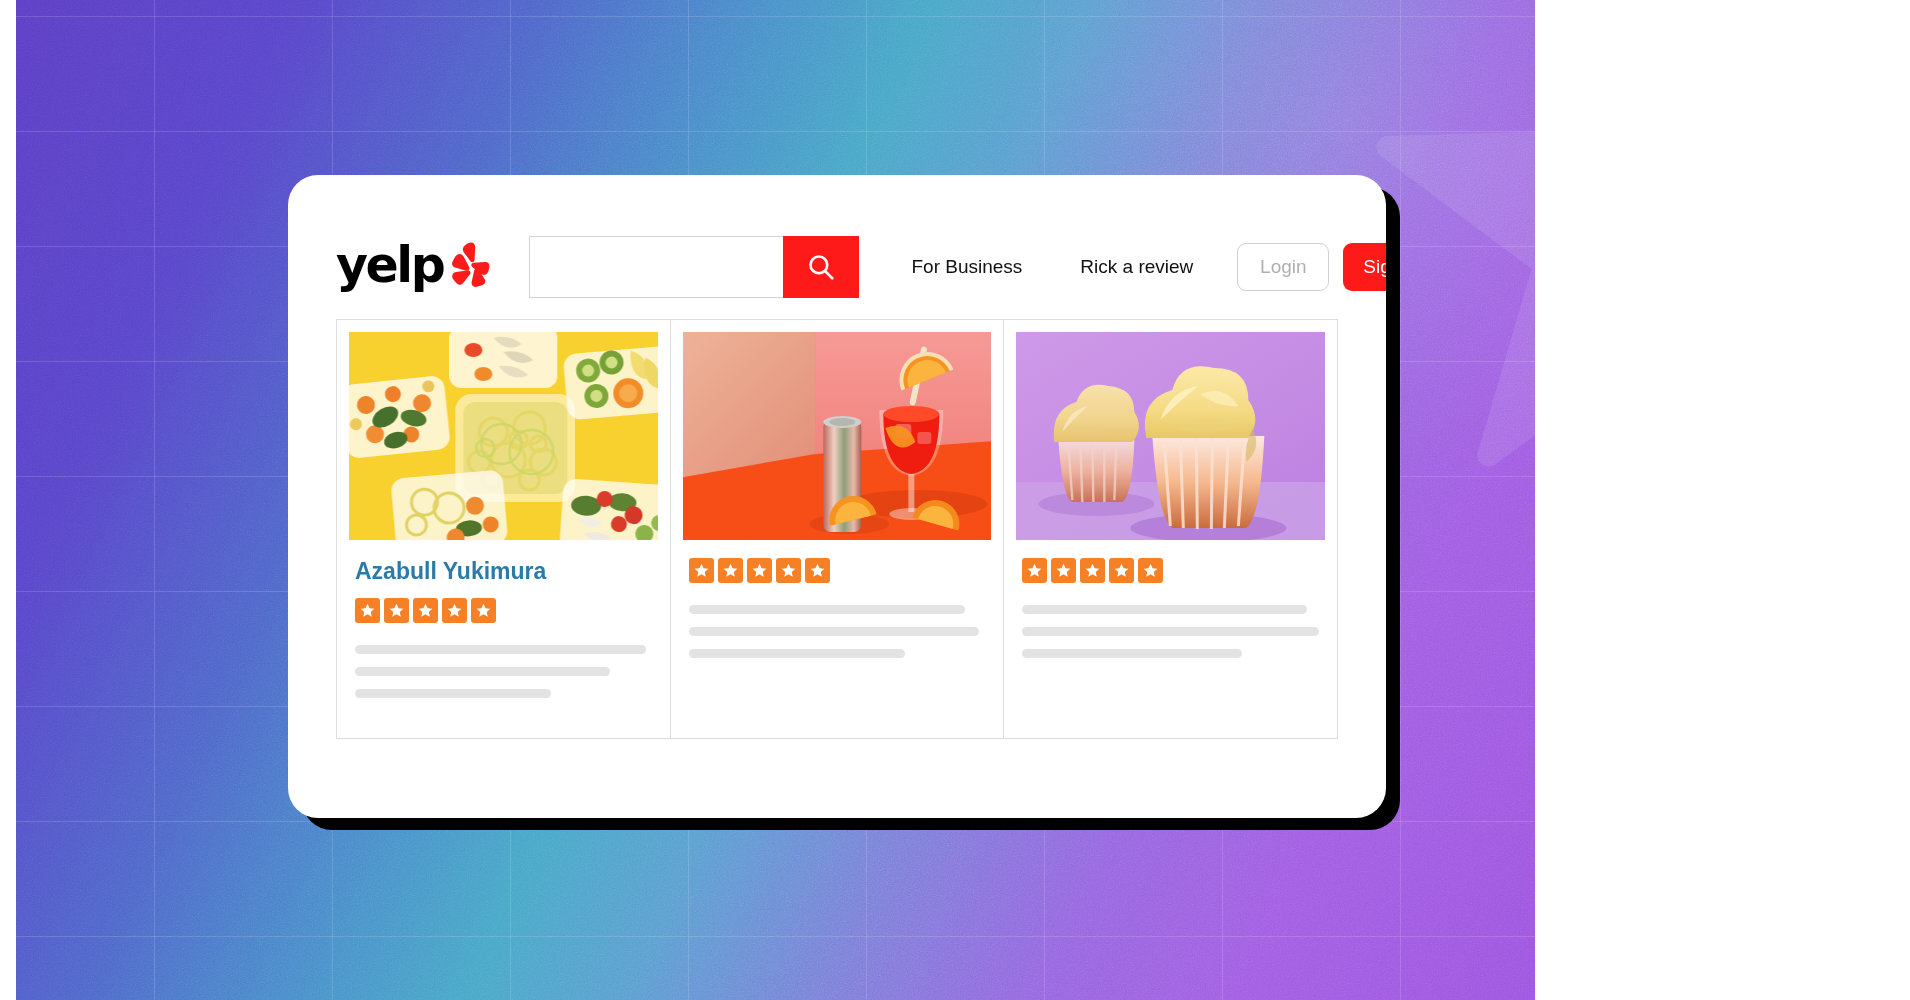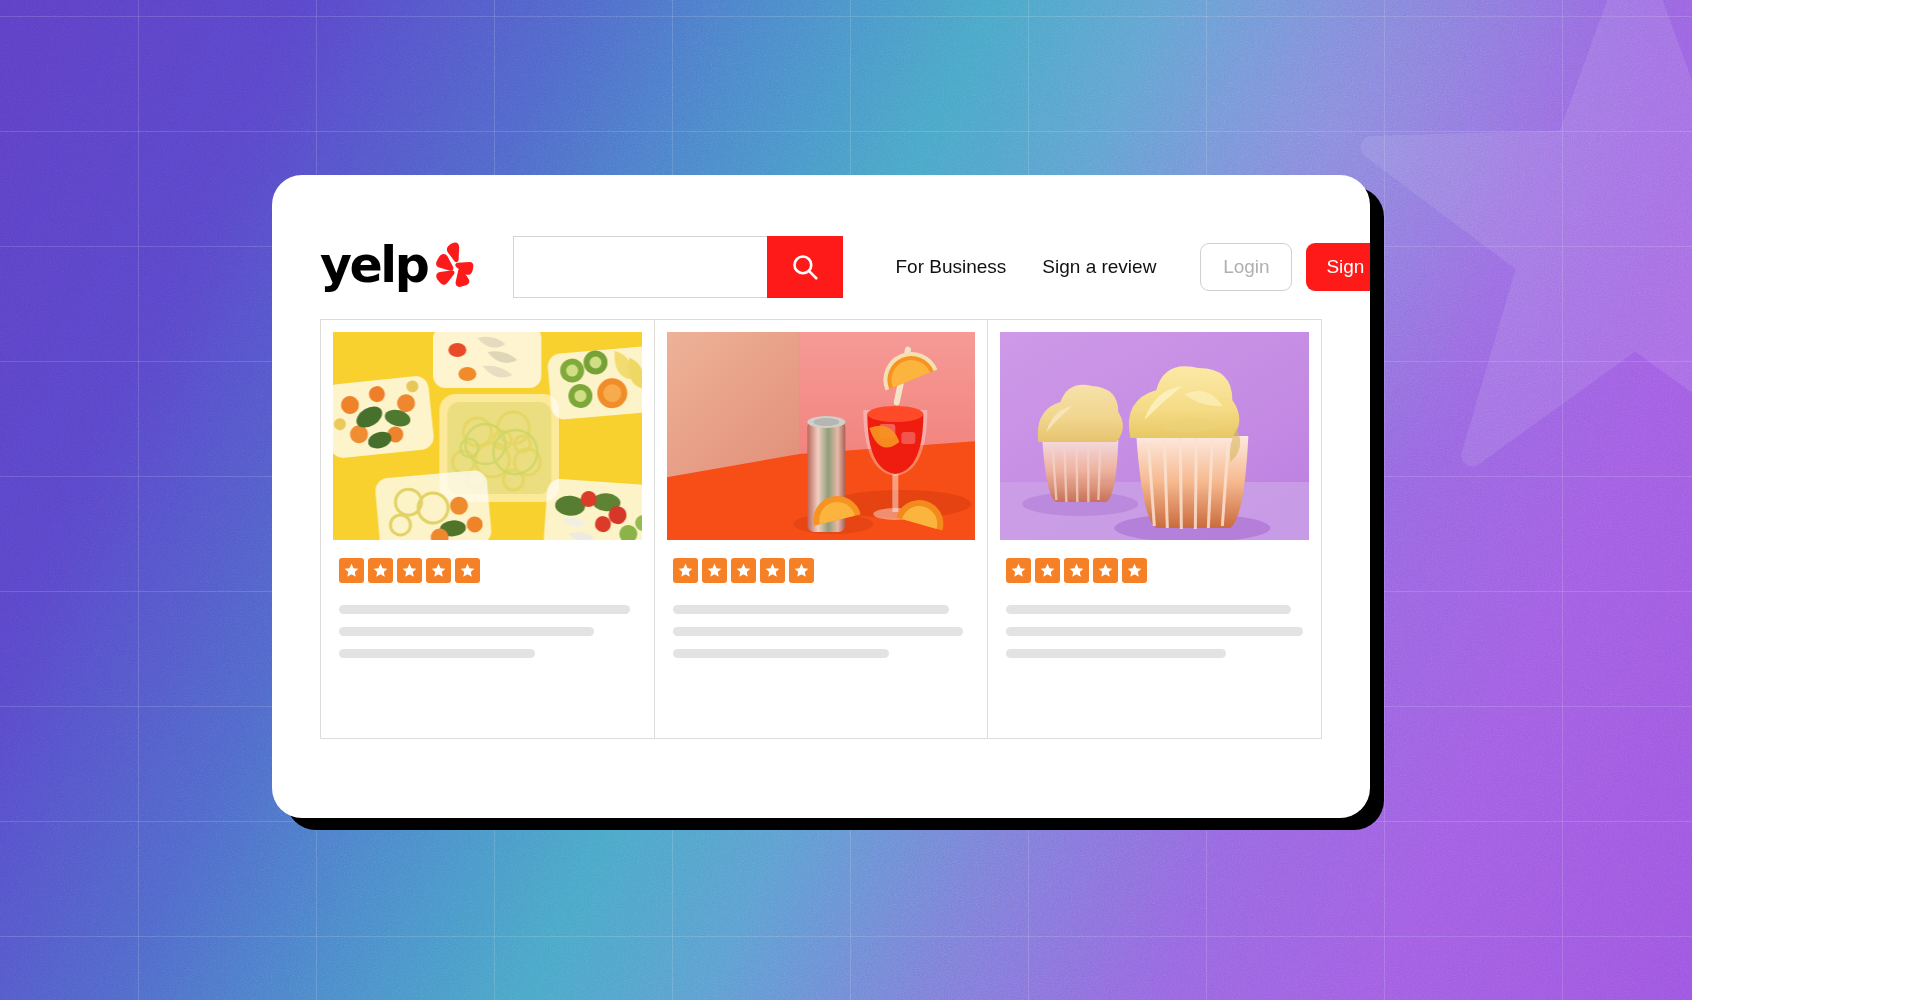--- a/index.html
+++ b/index.html
@@ -7,35 +7,36 @@
   html, body {
     width: 1910px;
     height: 1000px;
     overflow: hidden;
     font-family: "Liberation Sans", sans-serif;
   }
 
   
   #stage {
     position: relative;
-    width: 1692px;
+    width: 1519px;
     height: 1000px;
     background:
       linear-gradient(115deg,
         #5b3fc4 0%,
         #5845c9 14%,
         #4f67c9 27%,
         #4a8ec9 38%,
         #49a6c6 46%,
         #5b9ed0 54%,
         #7a7fd8 64%,
         #9566e0 75%,
         #a05ee2 85%,
         #9b55e0 100%);
     overflow: hidden;
+    margin-left: 16px;
   }
 
   
   #bg-star {
     position: absolute;
     left: 1355px;
     top: -60px;
     width: 560px;
     height: 560px;
     opacity: 0.085;
@@ -157,21 +158,21 @@
     justify-content: center;
     padding: 0;
   }
   .search-btn svg { width: 30px; height: 30px; display: block; }
 
   
   .nav {
     display: flex;
     align-items: center;
     margin-left: 52px;
-    gap: 36px;
+    gap: 58px;
     flex: 0 0 auto;
     text-align: center;
   }
   .nav-link {
     font-size: 19px;
     color: #111111;
     text-decoration: none;
     white-space: nowrap;
     cursor: pointer;
   }
@@ -310,21 +311,21 @@
             <svg viewBox="0 0 24 24" xmlns="http://www.w3.org/2000/svg" fill="none" stroke="#ffffff" stroke-width="2.1" stroke-linecap="round">
               <circle cx="10.3" cy="10.3" r="6.7"></circle>
               <line x1="15.3" y1="15.3" x2="21" y2="21"></line>
             </svg>
           </span>
         </button>
       </div>
 
       <nav class="nav">
         <a class="nav-link" href="#">For Business</a>
-        <a class="nav-link" href="#">Sign a review</a>
+        <a class="nav-link" href="#">Rick a review</a>
       </nav>
 
       <div class="auth">
         <button class="btn-login">Login</button>
         <button class="btn-signup">Sign Up</button>
       </div>
 
     </div>
 
     <div id="results">
@@ -413,20 +414,21 @@
                 <circle cx="286" cy="192" r="8" fill="#d8342a"></circle>
                 <path d="M244 190 q14 -6 26 2 q-12 10 -26 -2 Z" fill="#f1f1ef"></path>
                 <path d="M252 204 q14 -6 26 2 q-12 10 -26 -2 Z" fill="#ededeb"></path>
                 <circle cx="312" cy="200" r="9" fill="#86b24a"></circle>
                 <circle cx="326" cy="188" r="8" fill="#8fba52"></circle>
               </g>
             </g>
           </svg>
         </div>
         <div class="card-body">
+          <div class="card-title">Azabull Yukimura</div>
           <div class="stars">
             <span class="star-box">
                 <svg viewBox="0 0 24 24">
                   <path d="M12 2.5l2.9 6.3 6.8.7-5.1 4.6 1.5 6.7L12 17.3 5.9 20.8l1.5-6.7L2.3 9.5l6.8-.7z" fill="#ffffff"></path>
                 </svg>
               </span>
             <span class="star-box">
                 <svg viewBox="0 0 24 24">
                   <path d="M12 2.5l2.9 6.3 6.8.7-5.1 4.6 1.5 6.7L12 17.3 5.9 20.8l1.5-6.7L2.3 9.5l6.8-.7z" fill="#ffffff"></path>
                 </svg>

